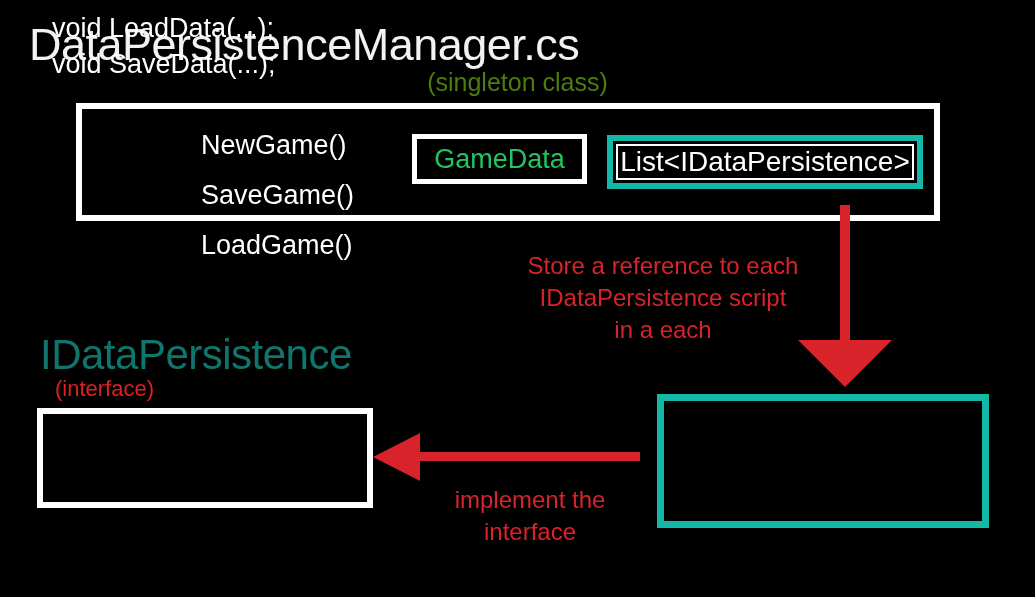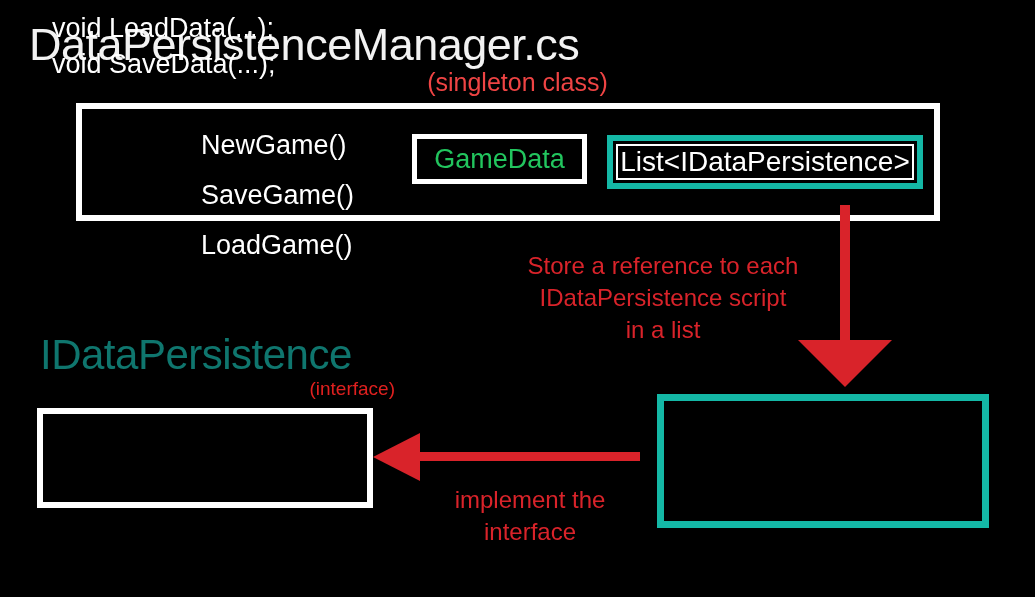--- a/index.html
+++ b/index.html
@@ -30,44 +30,44 @@
     letter-spacing: -0.5px;
     white-space: nowrap;
     padding-left: 29px;
   }
   .title-sub {
     position: absolute;
     left: 0;
     top: 68px;
     width: 1035px;
     text-align: center;
-    color: #ef4444;
+    color: #4d7c0f;
     font-size: 25px;
     line-height: 28px;
     white-space: nowrap;
   }
 
   .iface-title {
     position: absolute;
     left: 40px;
     top: 332px;
     color: #0f766e;
     font-size: 42px;
     line-height: 46px;
     letter-spacing: -0.5px;
     white-space: nowrap;
   }
   .iface-sub {
     position: absolute;
     left: 55px;
     top: 376px;
     width: 340px;
-    text-align: right;
+    text-align: left;
     color: #e0201f;
-    font-size: 19px;
+    font-size: 22px;
     line-height: 26px;
     white-space: nowrap;
   }
 
   
   .box-white {
     position: absolute;
     border: 6px solid #ffffff;
     background: #000000;
     box-sizing: border-box;
@@ -210,21 +210,21 @@
   </div>
 
   <div id="list-box" class="box-red">
     <span class="inner-frame"></span>
     <span class="lbl">List&lt;IDataPersistence&gt;</span>
   </div>
 
   <div id="store-note">
     <div>Store a reference to each</div>
     <div>IDataPersistence script</div>
-    <div>in a list</div>
+    <div>in a each</div>
   </div>
 
   <div class="iface-title">IDataPersistence</div>
   <div class="iface-sub">(interface)</div>
 
   <div id="iface-box" class="box-white"></div>
   <div id="iface-methods">
     <div>void LoadData(...);</div>
     <div>void SaveData(...);</div>
   </div>

